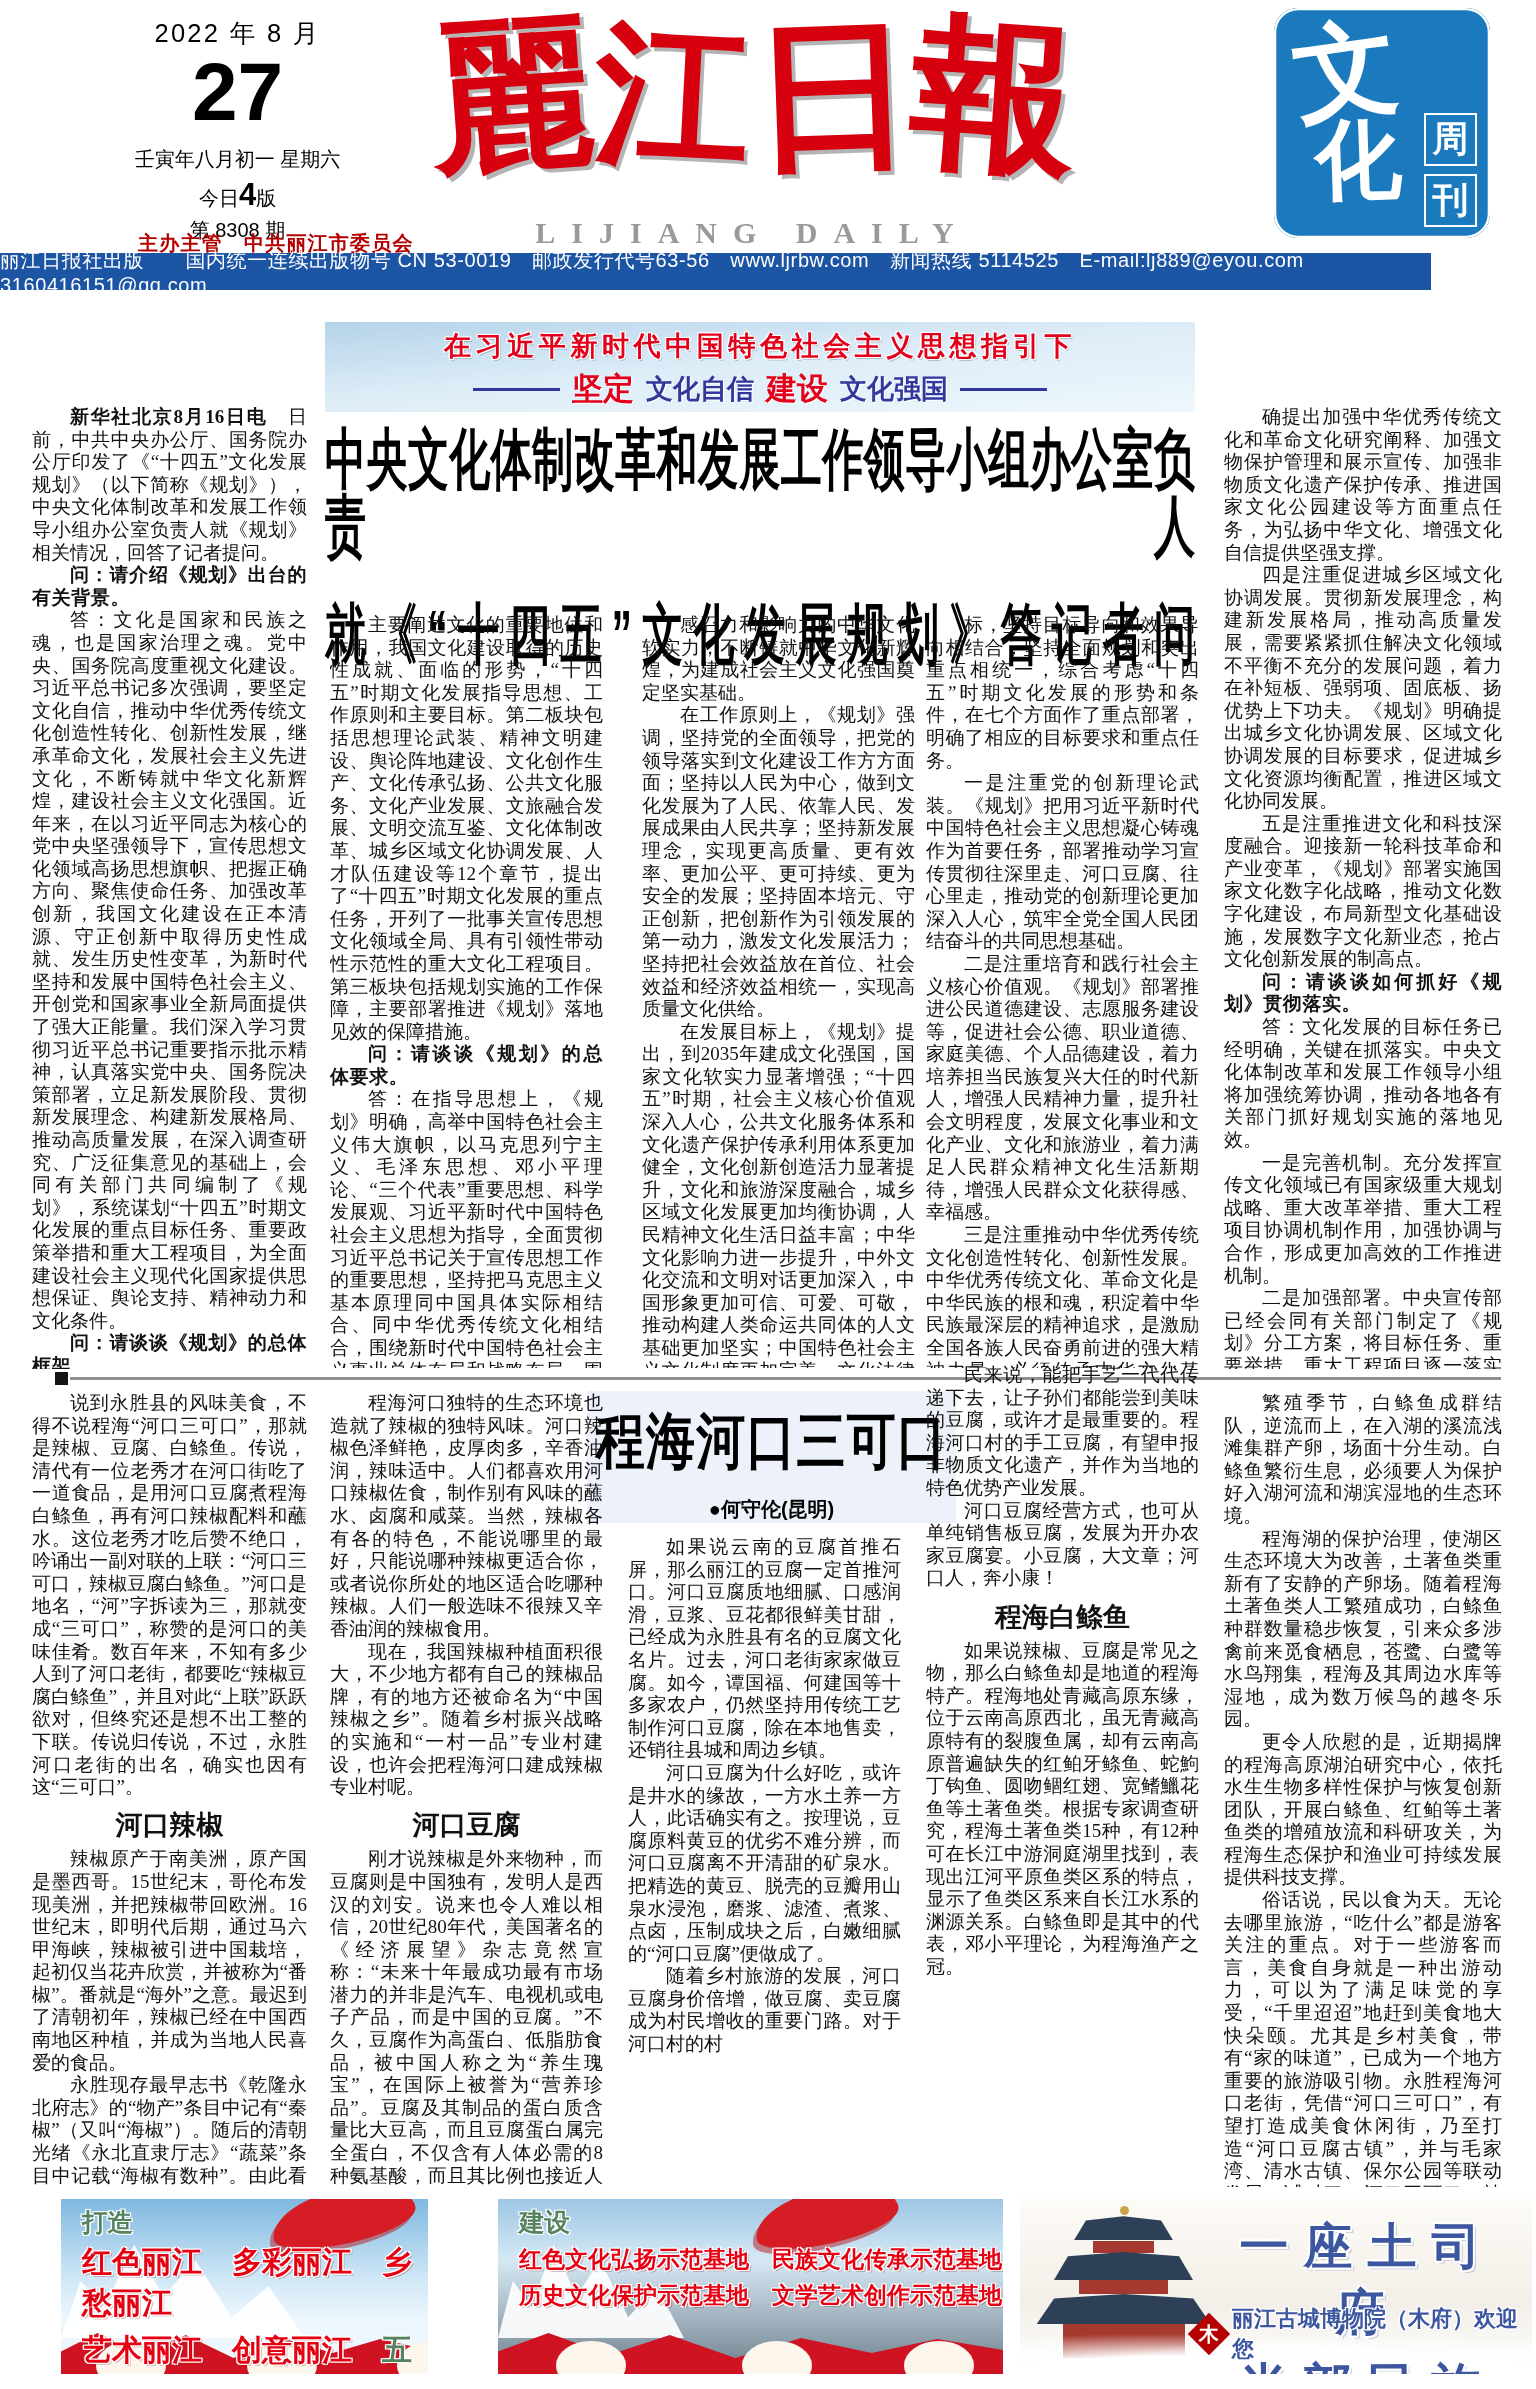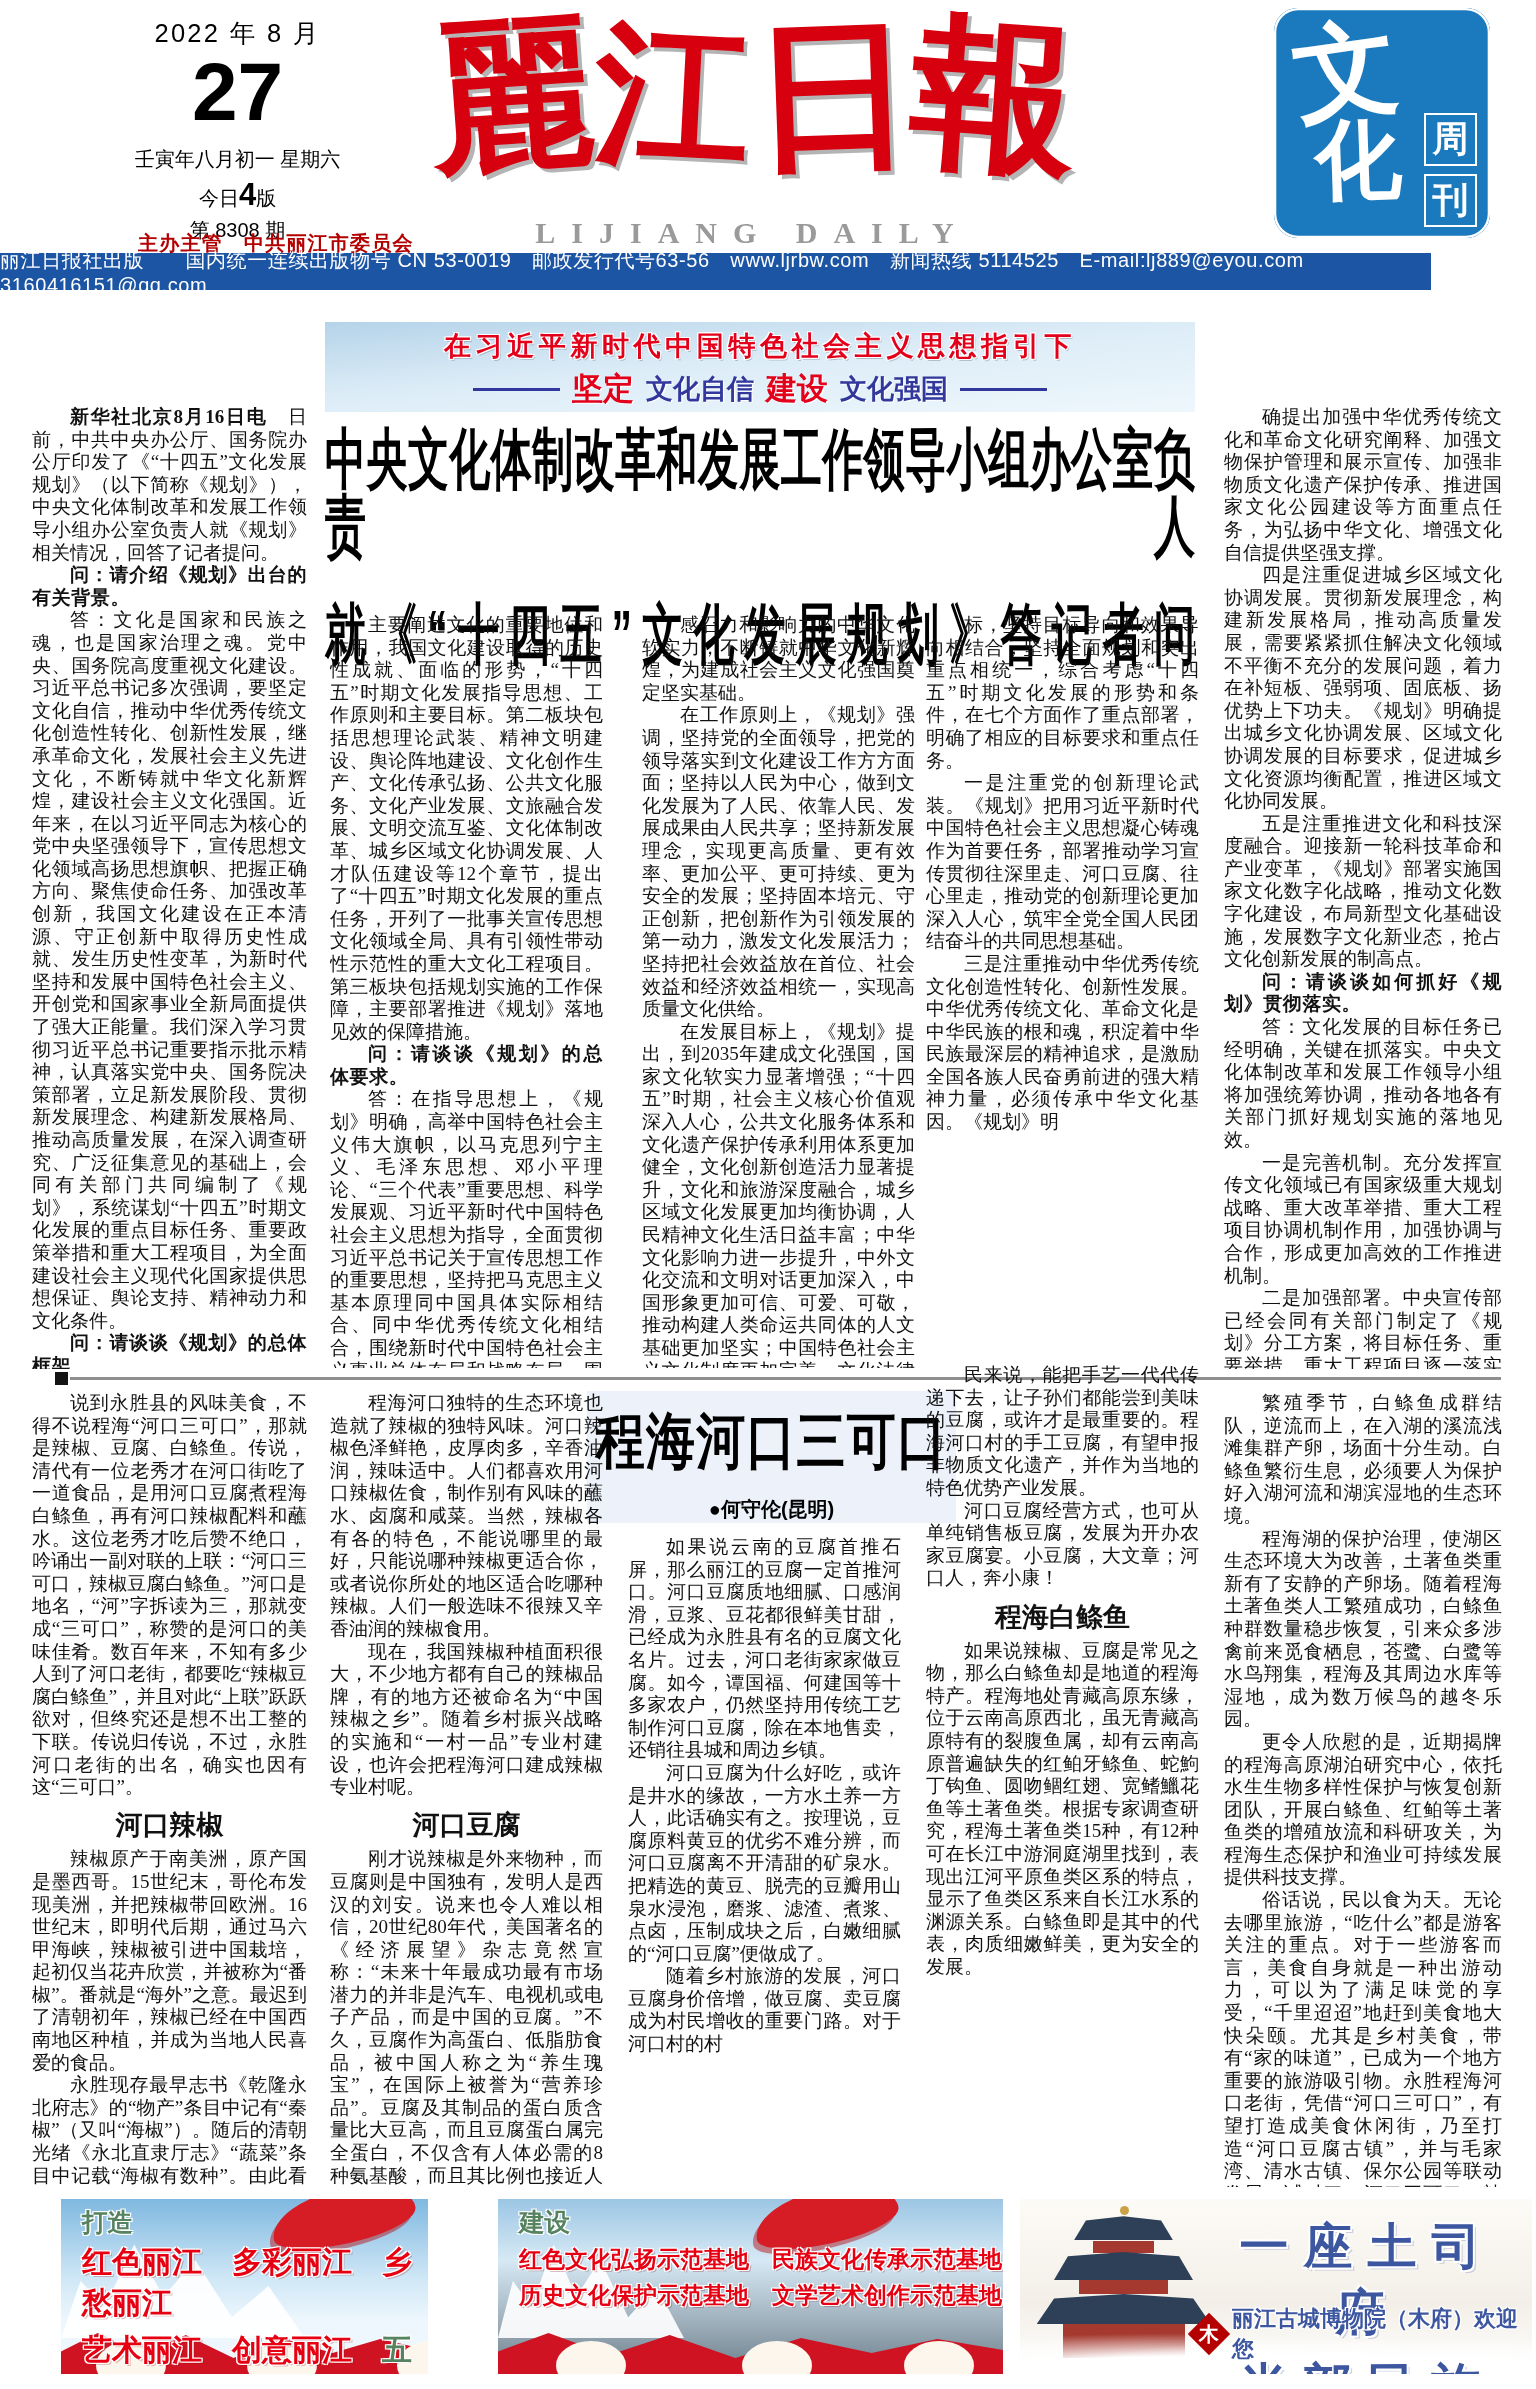--- a/index.html
+++ b/index.html
@@ -187,20 +187,21 @@
       <div class="para p">答：在指导思想上，《规划》明确，高举中国特色社会主义伟大旗帜，以马克思列宁主义、毛泽东思想、邓小平理论、“三个代表”重要思想、科学发展观、习近平新时代中国特色社会主义思想为指导，全面贯彻习近平总书记关于宣传思想工作的重要思想，坚持把马克思主义基本原理同中国具体实际相结合、同中华优秀传统文化相结合，围绕新时代中国特色社会主义事业总体布局和战略布局，围绕立足新发展阶段、贯彻新发展理念、构建新发展格局，聚焦举旗帜、聚民心、育新人、兴文化、展形象的使命任务，以社会主义核心价值观为引领，以推动文化高质量发展为主题，以深化文化领域供给侧结构性改革为主线，以文化改革创新为根本动力，以满足人民日益增长的精神文化生活需要为根本目的，坚持稳中求进、守正创新，着力坚持和完善繁荣发展社会主义先进文化的制度，着力巩固马克思主义在意识形态领域的指导地位、巩固全党全国人民团结奋斗的共同思想基础，着力建设具有强大凝聚力和引领力的社会主义意识形态、具有强大生命力和创造力的社会主义精神文明、具有强大</div>
     </div>
   <div class="col" style="left:642px;top:614px;width:273px;height:754px;">
       <div class="para p">感召力和影响力的中华文化软实力，不断铸就中华文化新辉煌，为建成社会主义文化强国奠定坚实基础。</div>
       <div class="para p">在工作原则上，《规划》强调，坚持党的全面领导，把党的领导落实到文化建设工作方方面面；坚持以人民为中心，做到文化发展为了人民、依靠人民、发展成果由人民共享；坚持新发展理念，实现更高质量、更有效率、更加公平、更可持续、更为安全的发展；坚持固本培元、守正创新，把创新作为引领发展的第一动力，激发文化发展活力；坚持把社会效益放在首位、社会效益和经济效益相统一，实现高质量文化供给。</div>
       <div class="para p">在发展目标上，《规划》提出，到2035年建成文化强国，国家文化软实力显著增强；“十四五”时期，社会主义核心价值观深入人心，公共文化服务体系和文化遗产保护传承利用体系更加健全，文化创新创造活力显著提升，文化和旅游深度融合，城乡区域文化发展更加均衡协调，人民精神文化生活日益丰富；中华文化影响力进一步提升，中外文化交流和文明对话更加深入，中国形象更加可信、可爱、可敬，推动构建人类命运共同体的人文基础更加坚实；中国特色社会主义文化制度更加完善，文化法律法规体系和政策体系更加健全，文化治理效能进一步提升。</div>
     </div>
   <div class="col" style="left:926px;top:614px;width:273px;height:754px;">
       <div class="para p">标，坚持目标导向和效果导向相结合，坚持全面规划和突出重点相统一，综合考虑“十四五”时期文化发展的形势和条件，在七个方面作了重点部署，明确了相应的目标要求和重点任务。</div>
       <div class="para p">一是注重党的创新理论武装。《规划》把用习近平新时代中国特色社会主义思想凝心铸魂作为首要任务，部署推动学习宣传贯彻往深里走、河口豆腐、往心里走，推动党的创新理论更加深入人心，筑牢全党全国人民团结奋斗的共同思想基础。</div>
+      <div class="para p">二是注重培育和践行社会主义核心价值观。《规划》部署推进公民道德建设、志愿服务建设等，促进社会公德、职业道德、家庭美德、个人品德建设，着力培养担当民族复兴大任的时代新人，增强人民精神力量，提升社会文明程度，发展文化事业和文化产业、文化和旅游业，着力满足人民群众精神文化生活新期待，增强人民群众文化获得感、幸福感。</div>
       <div class="para p">三是注重推动中华优秀传统文化创造性转化、创新性发展。中华优秀传统文化、革命文化是中华民族的根和魂，积淀着中华民族最深层的精神追求，是激励全国各族人民奋勇前进的强大精神力量，必须传承中华文化基因。《规划》明</div>
     </div>
   <div class="col" style="left:1224px;top:406px;width:278px;height:963px;">
       <div class="para p">确提出加强中华优秀传统文化和革命文化研究阐释、加强文物保护管理和展示宣传、加强非物质文化遗产保护传承、推进国家文化公园建设等方面重点任务，为弘扬中华文化、增强文化自信提供坚强支撑。</div>
       <div class="para p">四是注重促进城乡区域文化协调发展。贯彻新发展理念，构建新发展格局，推动高质量发展，需要紧紧抓住解决文化领域不平衡不充分的发展问题，着力在补短板、强弱项、固底板、扬优势上下功夫。《规划》明确提出城乡文化协调发展、区域文化协调发展的目标要求，促进城乡文化资源均衡配置，推进区域文化协同发展。</div>
       <div class="para p">五是注重推进文化和科技深度融合。迎接新一轮科技革命和产业变革，《规划》部署实施国家文化数字化战略，推动文化数字化建设，布局新型文化基础设施，发展数字文化新业态，抢占文化创新发展的制高点。</div>
       <div class="para q">问：请谈谈如何抓好《规划》贯彻落实。</div>
       <div class="para p">答：文化发展的目标任务已经明确，关键在抓落实。中央文化体制改革和发展工作领导小组将加强统筹协调，推动各地各有关部门抓好规划实施的落地见效。</div>
       <div class="para p">一是完善机制。充分发挥宣传文化领域已有国家级重大规划战略、重大改革举措、重大工程项目协调机制作用，加强协调与合作，形成更加高效的工作推进机制。</div>
       <div class="para p">二是加强部署。中央宣传部已经会同有关部门制定了《规划》分工方案，将目标任务、重要举措、重大工程项目逐一落实到责任单位，明确和细化任务书、时间表、路线图。各地区各部门将结合实际抓好贯彻落实。</div>
@@ -228,21 +229,21 @@
     </div>
   <div class="col" style="left:628px;top:1536px;width:273px;height:651px;">
       <div class="para p">如果说云南的豆腐首推石屏，那么丽江的豆腐一定首推河口。河口豆腐质地细腻、口感润滑，豆浆、豆花都很鲜美甘甜，已经成为永胜县有名的豆腐文化名片。过去，河口老街家家做豆腐。如今，谭国福、何建国等十多家农户，仍然坚持用传统工艺制作河口豆腐，除在本地售卖，还销往县城和周边乡镇。</div>
       <div class="para p">河口豆腐为什么好吃，或许是井水的缘故，一方水土养一方人，此话确实有之。按理说，豆腐原料黄豆的优劣不难分辨，而河口豆腐离不开清甜的矿泉水。把精选的黄豆、脱壳的豆瓣用山泉水浸泡，磨浆、滤渣、煮浆、点卤，压制成块之后，白嫩细腻的“河口豆腐”便做成了。</div>
       <div class="para p">随着乡村旅游的发展，河口豆腐身价倍增，做豆腐、卖豆腐成为村民增收的重要门路。对于河口村的村</div>
     </div>
   <div class="col" style="left:926px;top:1364px;width:273px;height:795px;">
       <div class="para p">民来说，能把手艺一代代传递下去，让子孙们都能尝到美味的豆腐，或许才是最重要的。程海河口村的手工豆腐，有望申报非物质文化遗产，并作为当地的特色优势产业发展。</div>
       <div class="para p">河口豆腐经营方式，也可从单纯销售板豆腐，发展为开办农家豆腐宴。小豆腐，大文章；河口人，奔小康！</div>
       <div class="para subhead">程海白鲦鱼</div>
-      <div class="para p">如果说辣椒、豆腐是常见之物，那么白鲦鱼却是地道的程海特产。程海地处青藏高原东缘，位于云南高原西北，虽无青藏高原特有的裂腹鱼属，却有云南高原普遍缺失的红鲌牙鲦鱼、蛇鮈丁钩鱼、圆吻鲴红翅、宽鳍鱲花鱼等土著鱼类。根据专家调查研究，程海土著鱼类15种，有12种可在长江中游洞庭湖里找到，表现出江河平原鱼类区系的特点，显示了鱼类区系来自长江水系的渊源关系。白鲦鱼即是其中的代表，肉质细嫩鲜美，更为安全的发展。</div>
+      <div class="para p">如果说辣椒、豆腐是常见之物，那么白鲦鱼却是地道的程海特产。程海地处青藏高原东缘，位于云南高原西北，虽无青藏高原特有的裂腹鱼属，却有云南高原普遍缺失的红鲌牙鲦鱼、蛇鮈丁钩鱼、圆吻鲴红翅、宽鳍鱲花鱼等土著鱼类。根据专家调查研究，程海土著鱼类15种，有12种可在长江中游洞庭湖里找到，表现出江河平原鱼类区系的特点，显示了鱼类区系来自长江水系的渊源关系。白鲦鱼即是其中的代表，邓小平理论，为程海渔产之冠。</div>
     </div>
   <div class="col" style="left:1224px;top:1392px;width:278px;height:795px;">
       <div class="para p">繁殖季节，白鲦鱼成群结队，逆流而上，在入湖的溪流浅滩集群产卵，场面十分生动。白鲦鱼繁衍生息，必须要人为保护好入湖河流和湖滨湿地的生态环境。</div>
       <div class="para p">程海湖的保护治理，使湖区生态环境大为改善，土著鱼类重新有了安静的产卵场。随着程海土著鱼类人工繁殖成功，白鲦鱼种群数量稳步恢复，引来众多涉禽前来觅食栖息，苍鹭、白鹭等水鸟翔集，程海及其周边水库等湿地，成为数万候鸟的越冬乐园。</div>
       <div class="para p">更令人欣慰的是，近期揭牌的程海高原湖泊研究中心，依托水生生物多样性保护与恢复创新团队，开展白鲦鱼、红鲌等土著鱼类的增殖放流和科研攻关，为程海生态保护和渔业可持续发展提供科技支撑。</div>
       <div class="para p">俗话说，民以食为天。无论去哪里旅游，“吃什么”都是游客关注的重点。对于一些游客而言，美食自身就是一种出游动力，可以为了满足味觉的享受，“千里迢迢”地赶到美食地大快朵颐。尤其是乡村美食，带有“家的味道”，已成为一个地方重要的旅游吸引物。永胜程海河口老街，凭借“河口三可口”，有望打造成美食休闲街，乃至打造“河口豆腐古镇”，并与毛家湾、清水古镇、保尔公园等联动发展。试对曰：河口三可口，辣椒豆腐白鲦鱼；程海禾呈海，青山碧水保尔园。</div>
     </div>
 
   <div id="b1" class="banner">
     <div class="mtn"></div>

